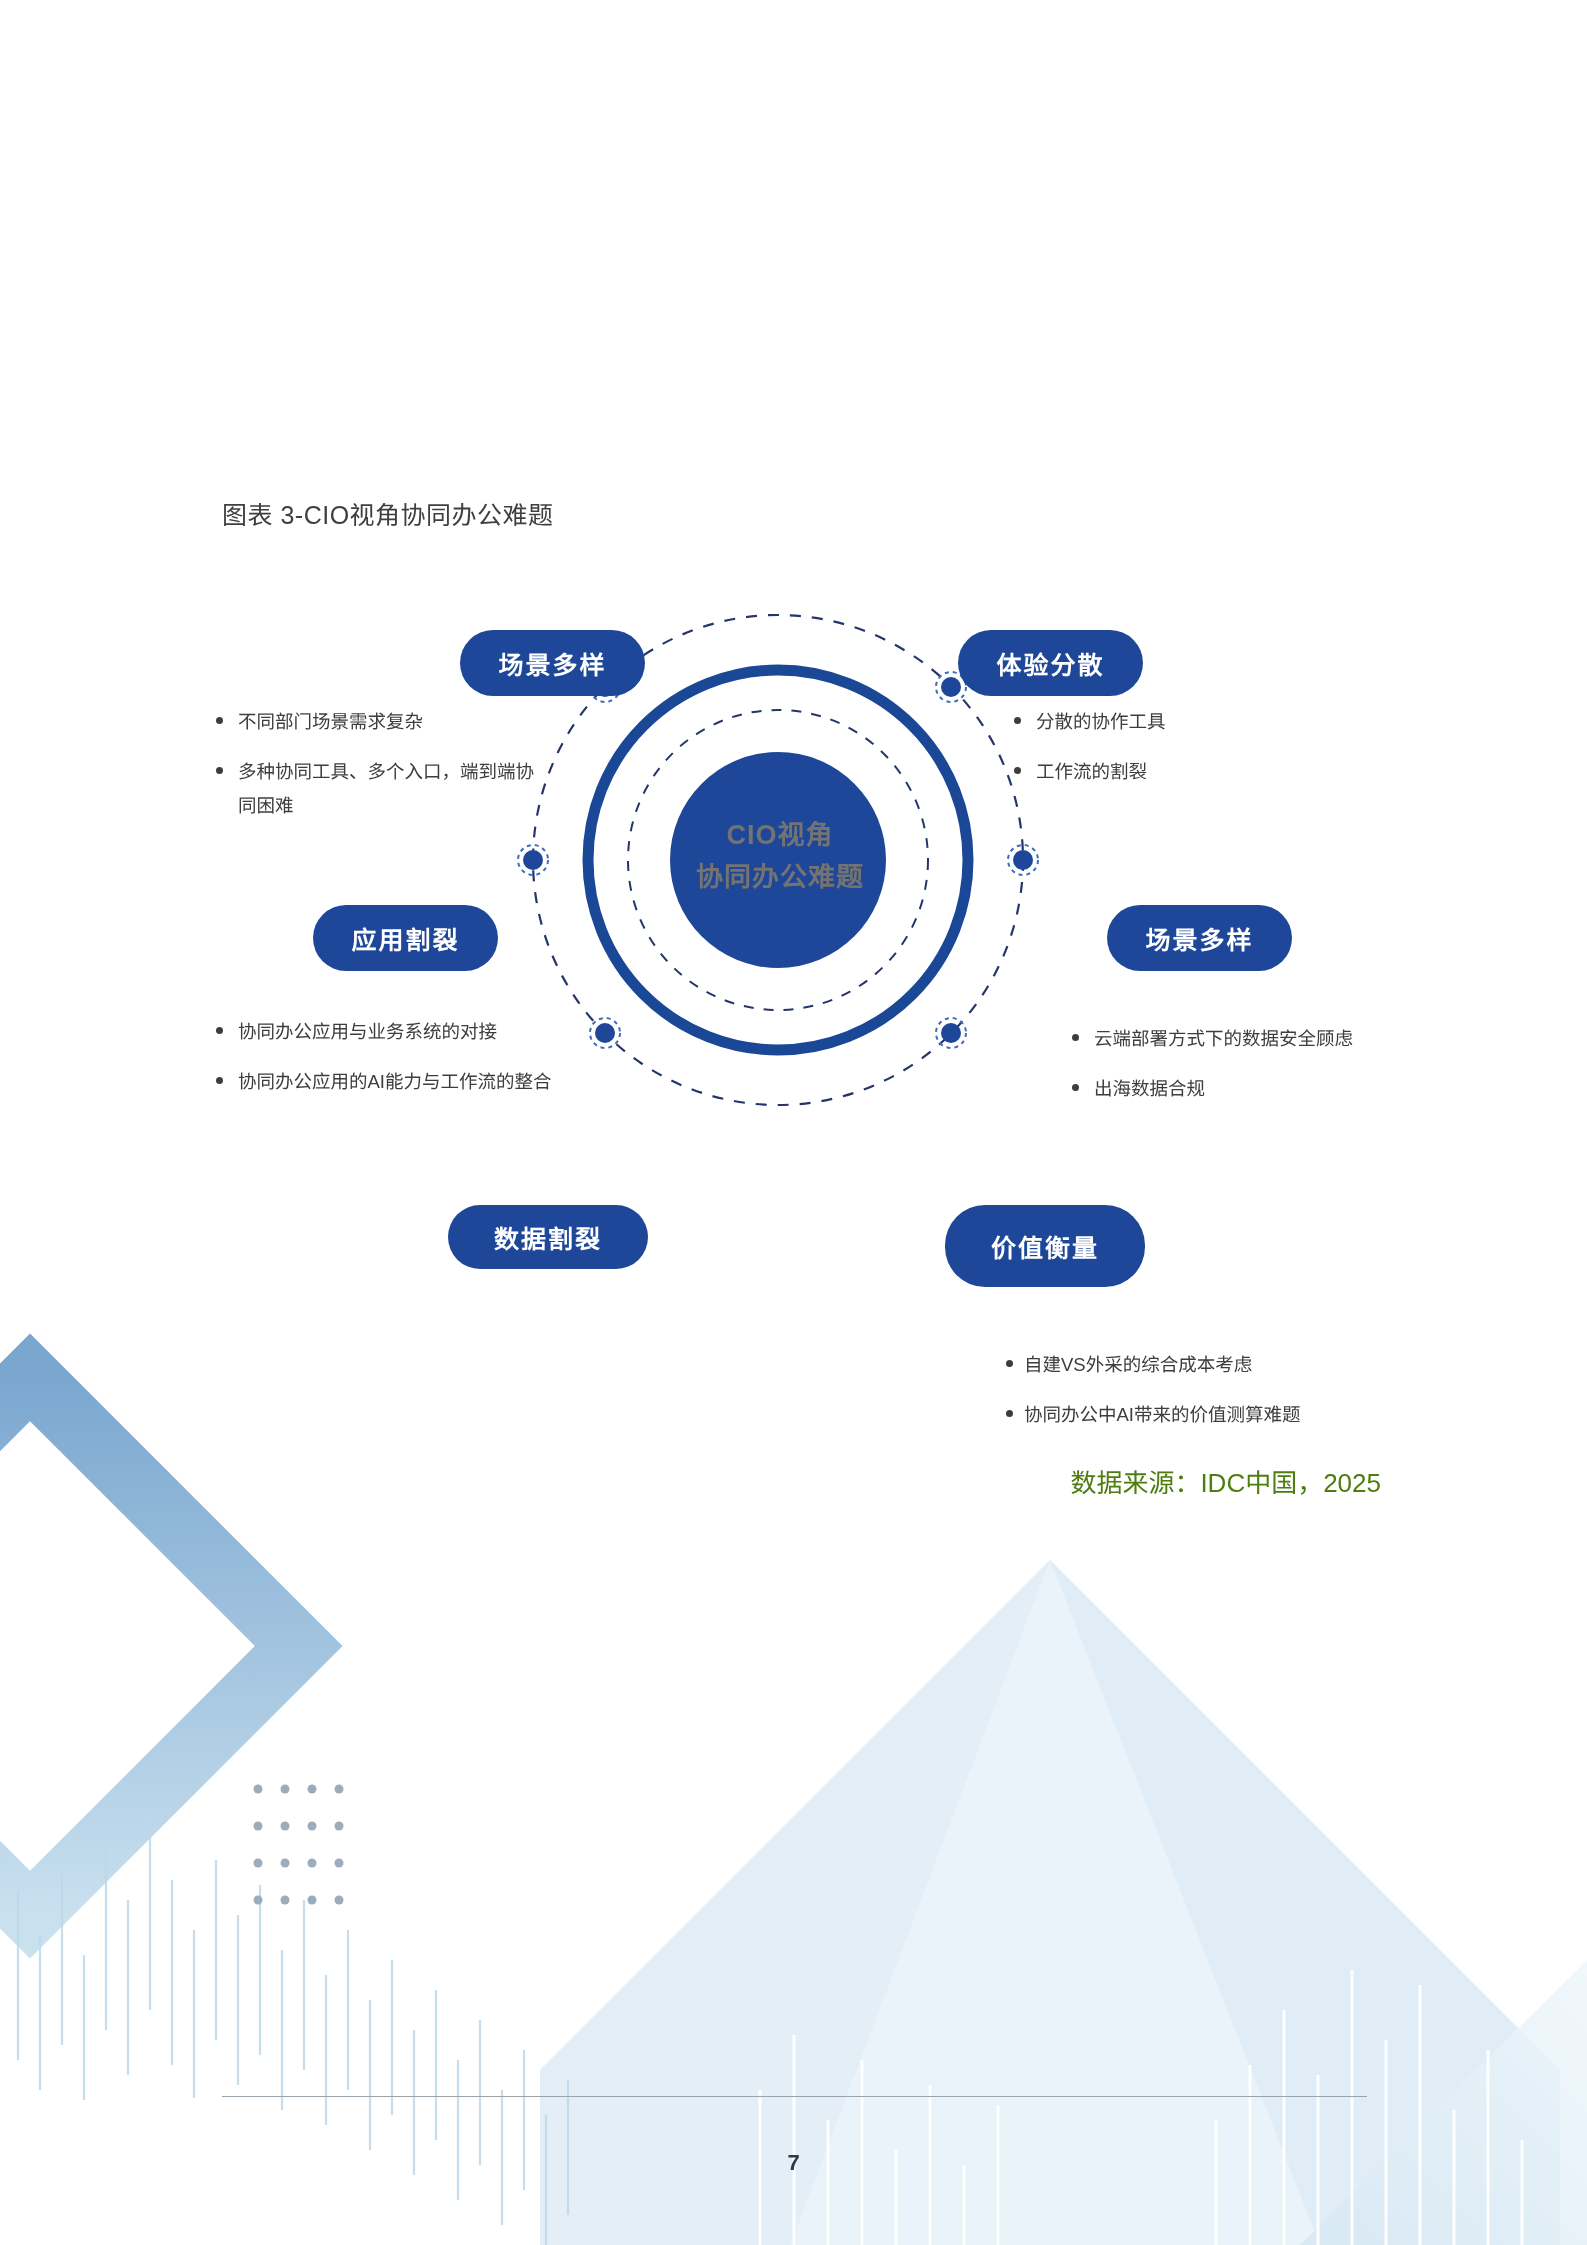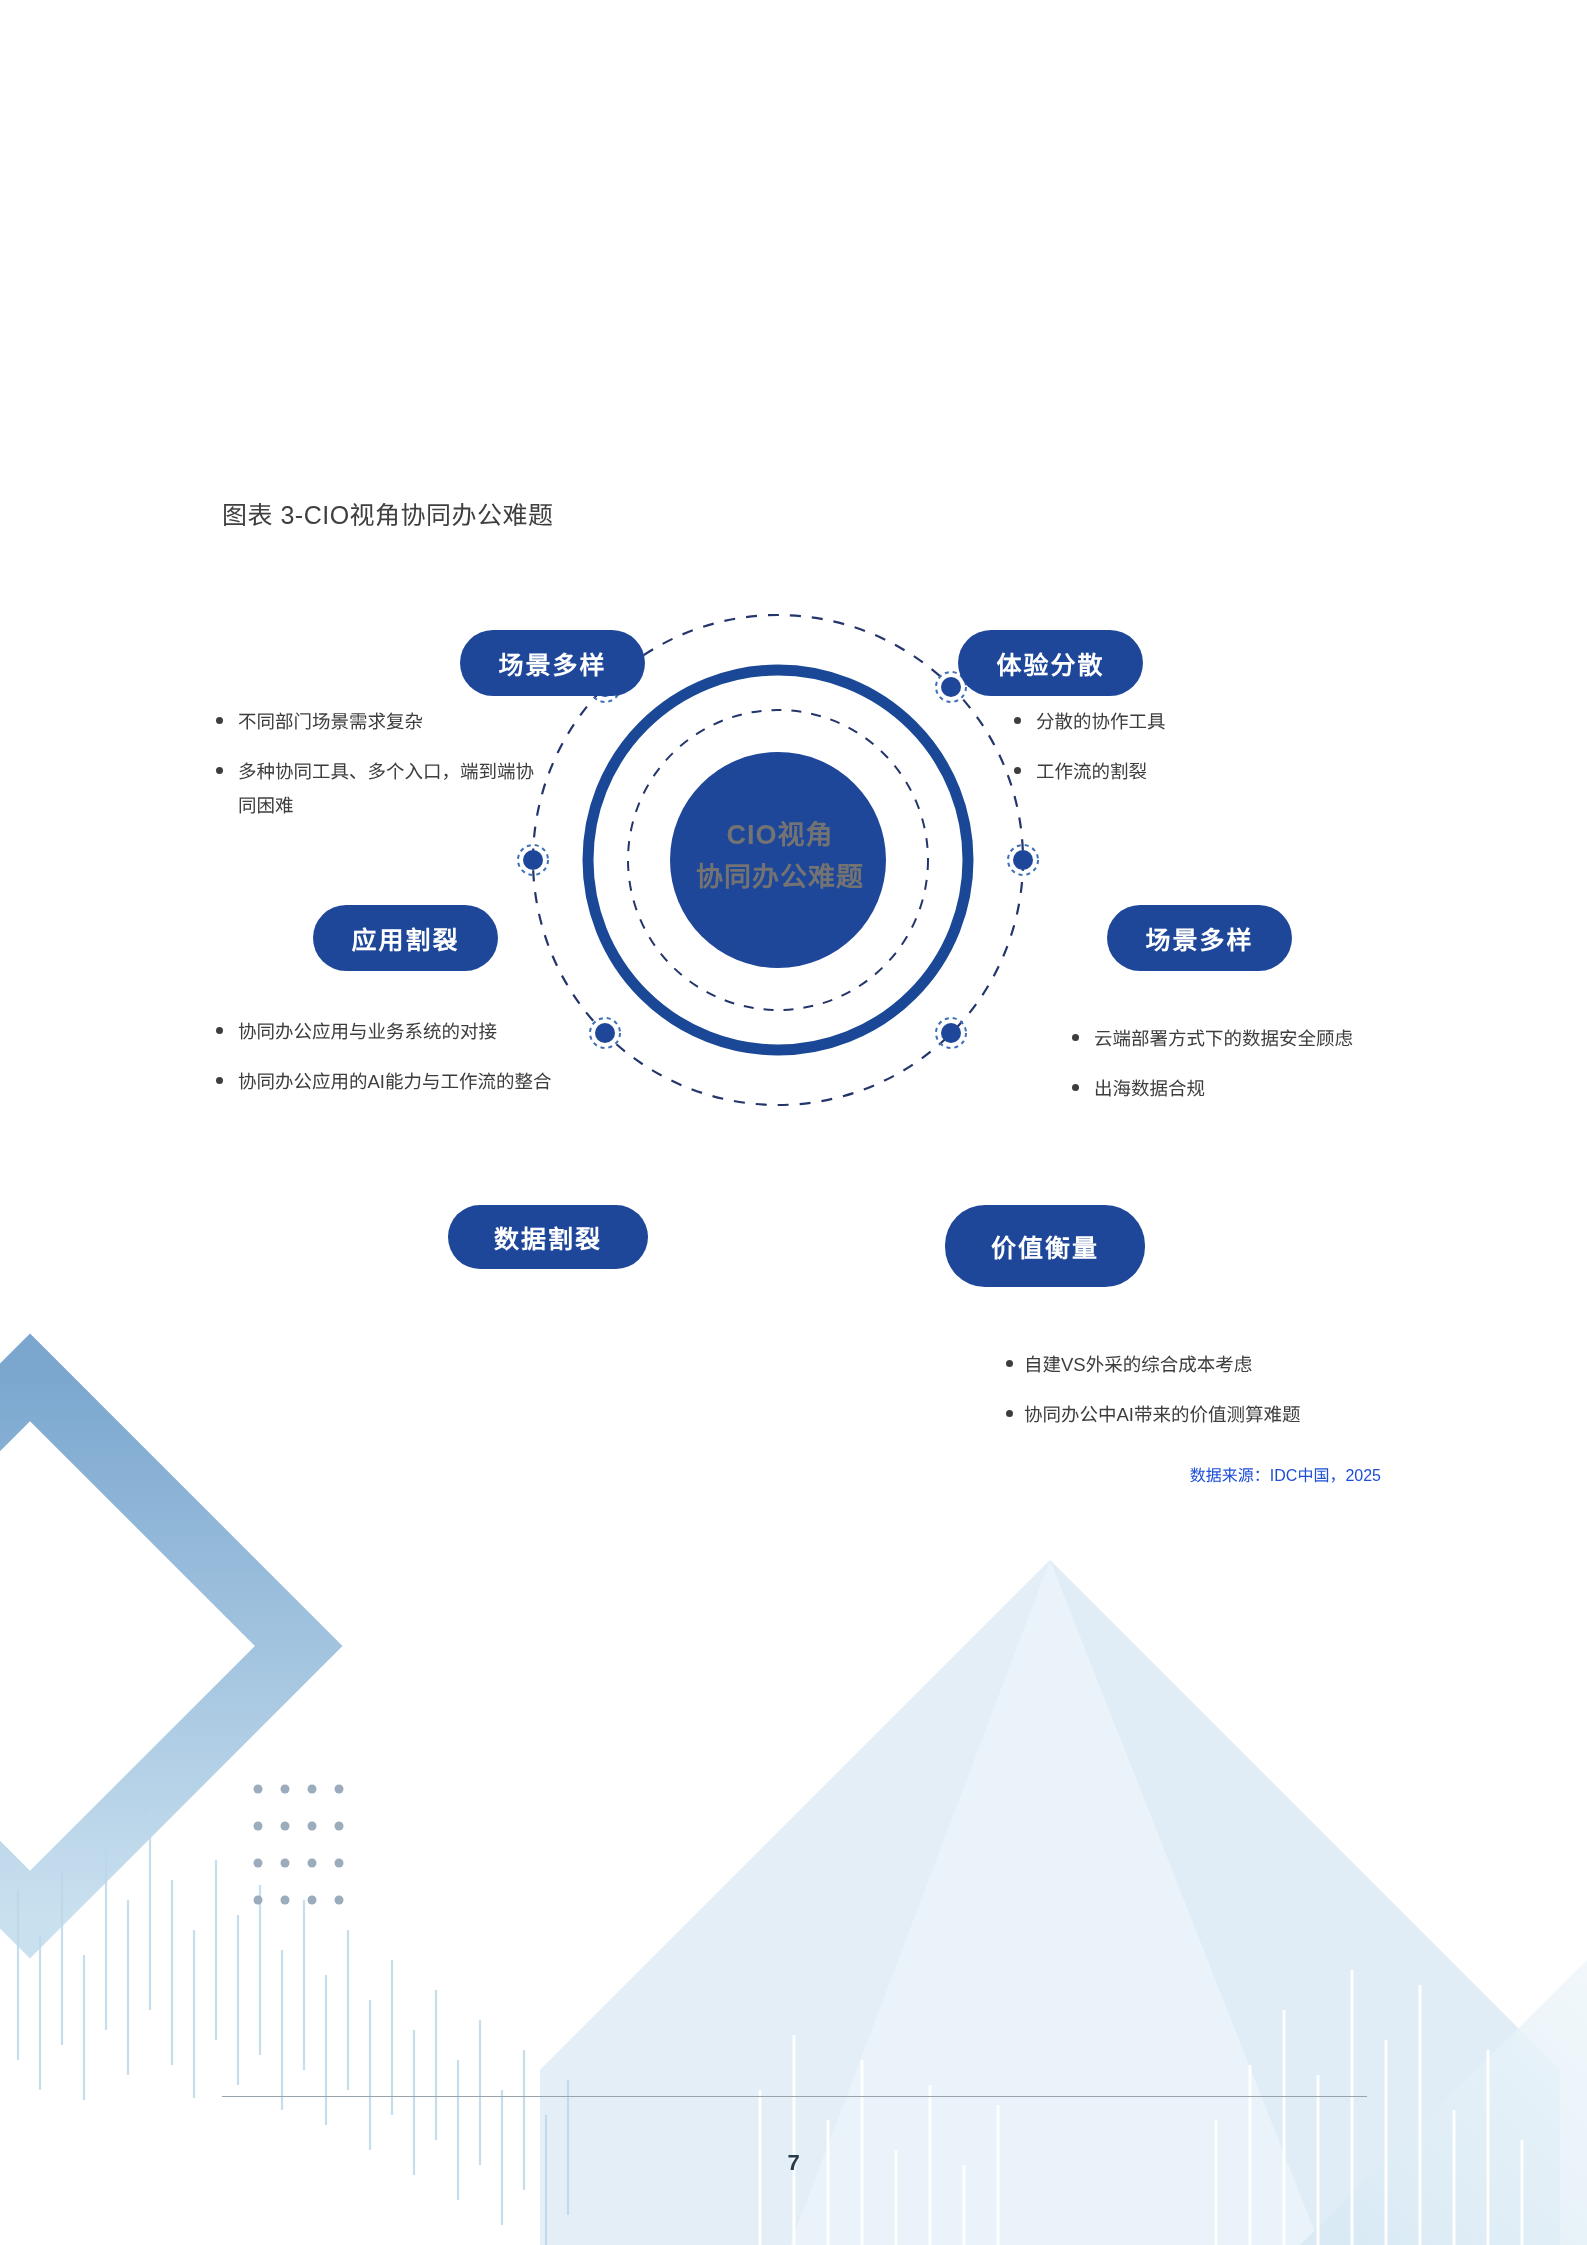--- a/index.html
+++ b/index.html
@@ -128,22 +128,22 @@
     line-height: 1.55;
     letter-spacing: 1px;
     z-index: 6;
   }
 
   
   #source-note {
     position: absolute;
     right: 206px;
     top: 1462px;
-    font-size: 16px;
-    color: #1d4ed8;
+    font-size: 26px;
+    color: #4d7c0f;
     z-index: 5;
     white-space: nowrap;
   }
 
   
   #footer-rule {
     position: absolute;
     left: 222px;
     top: 2096px;
     width: 1145px;

